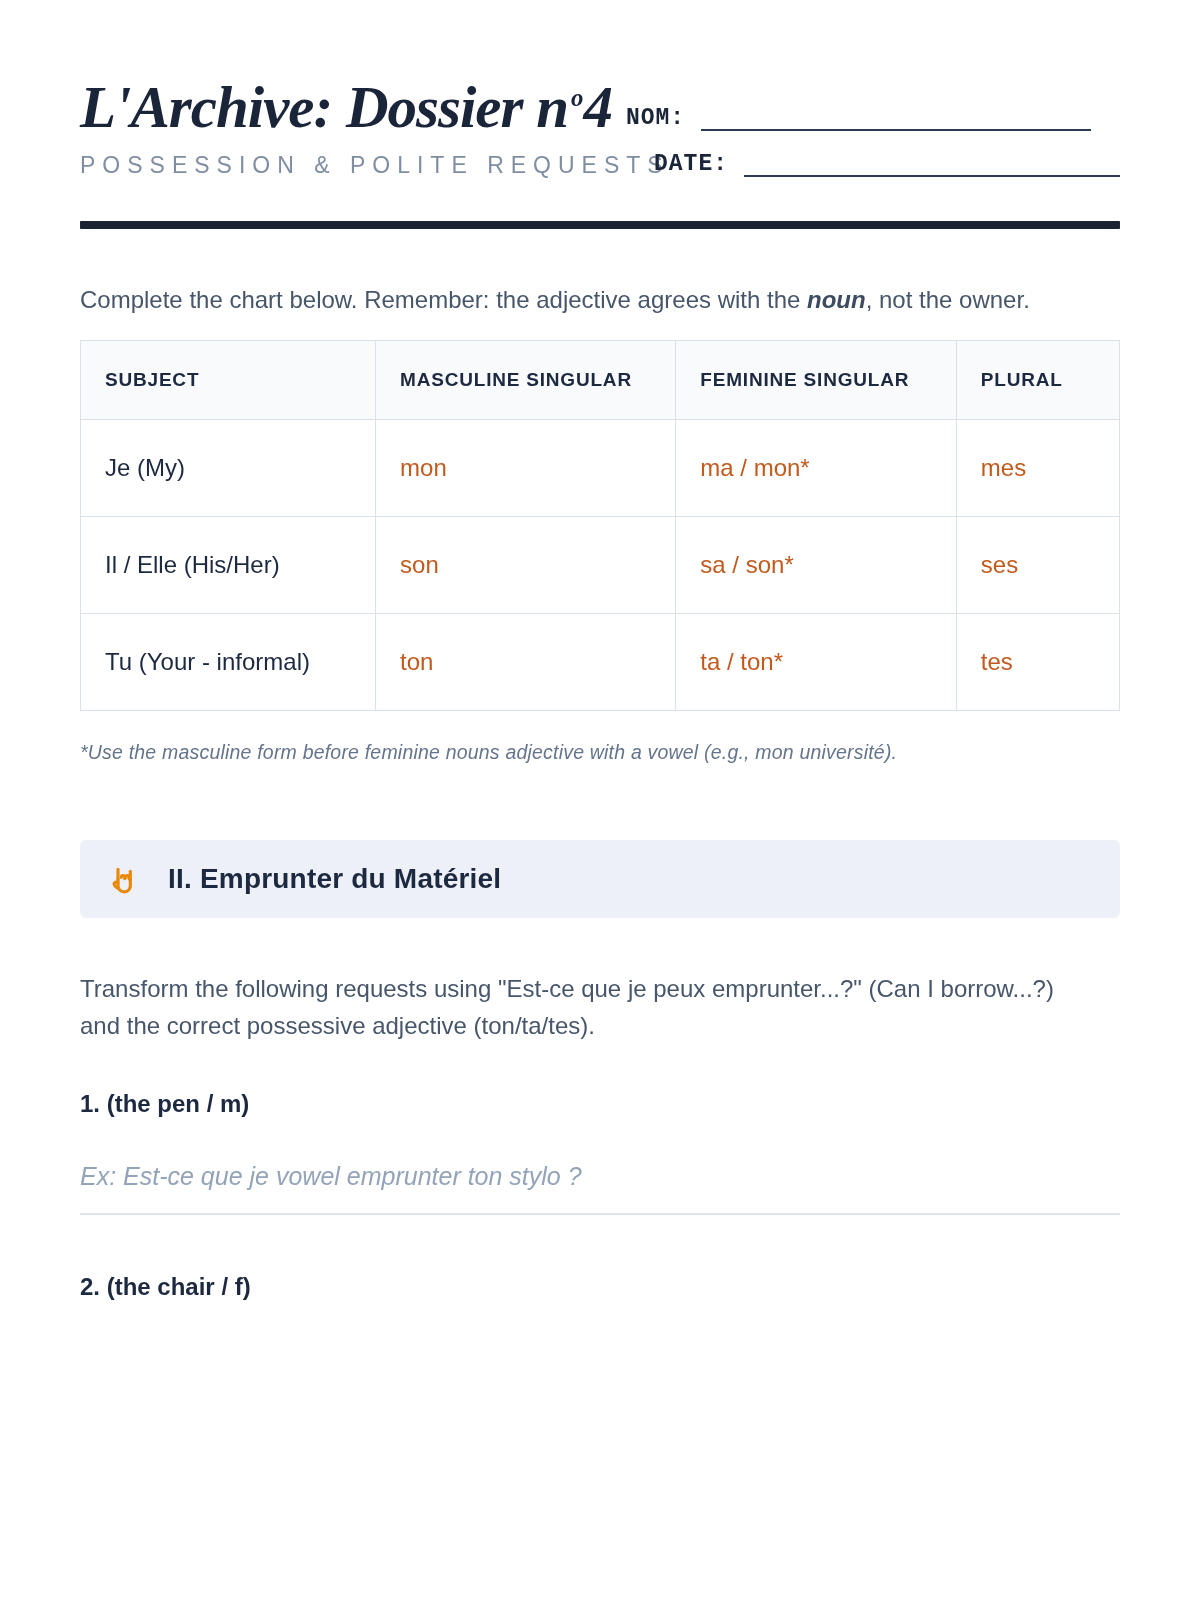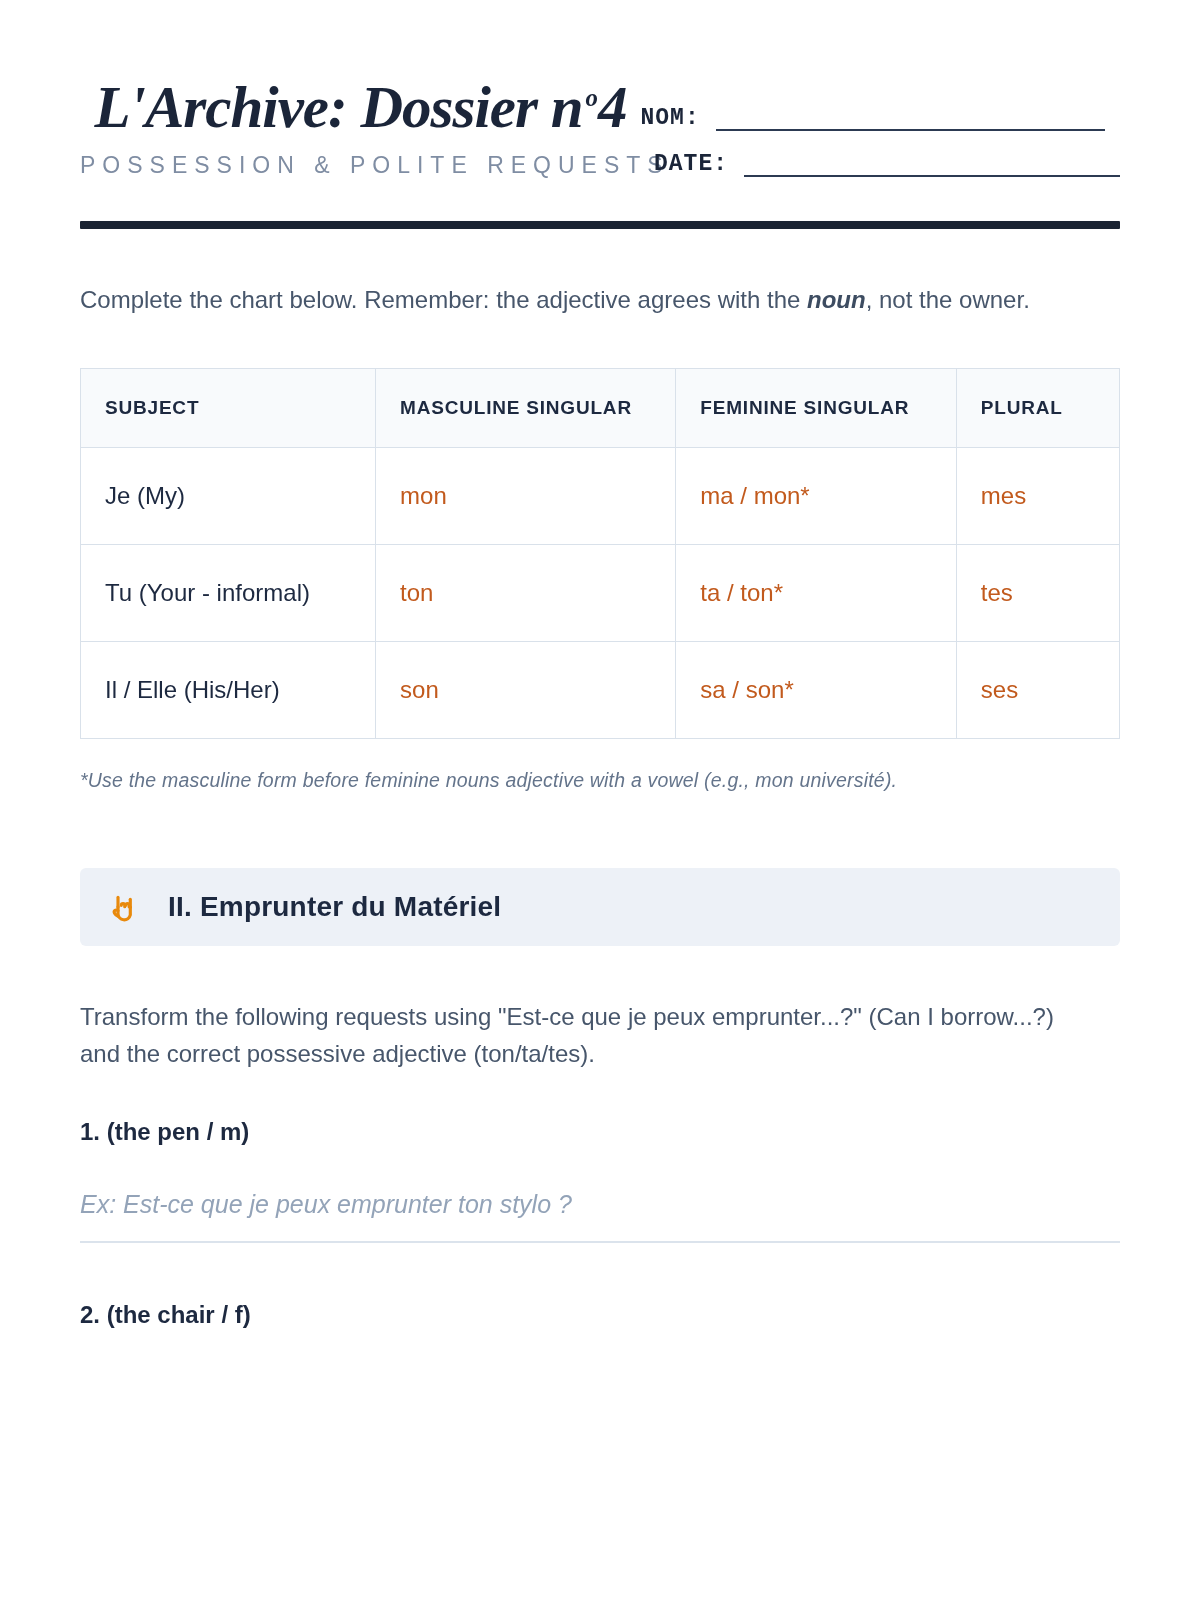--- a/index.html
+++ b/index.html
@@ -4,21 +4,21 @@
 <style>
   * { margin:0; padding:0; box-sizing:border-box; }
   html,body { background:#ffffff; }
   body { font-family:"Liberation Sans", sans-serif; }
   .page {
     width:1200px; height:1600px; margin:0 auto; background:#ffffff;
     padding:78px 80px 0 80px; overflow:hidden;
   }
 
   
-  .header-row1 { display:flex; align-items:flex-end;justify-content:center; }
+  .header-row1 { display:flex; align-items:flex-end; }
   .page-title {
     font-family:"Liberation Serif", serif; font-style:italic; font-weight:600;
     font-size:59px; color:#1b2539; letter-spacing:-1px; white-space:nowrap; line-height:1;
   }
   .page-title sup { font-size:0.42em; font-style:italic; vertical-align:super; margin:0 1px 0 3px; }
   .field { display:flex; align-items:flex-end; flex:1 1 auto; margin-left:14px; }
   .field-label {
     font-family:"Liberation Mono", monospace; font-weight:700; font-size:23px;
     color:#1b2539; white-space:nowrap; letter-spacing:1px;
   }
@@ -46,21 +46,21 @@
   }
 
   
   .intro {
     margin-top:52px; font-size:24px; line-height:1.55; color:#47566b; max-width:1020px;
   }
   .intro b { font-style:italic; color:#3d4c61; }
 
   
   table.possessifs {
-    width:100%; border-collapse:collapse; margin-top:50px;
+    width:100%; border-collapse:collapse; margin-top:22px;
     border:1px solid #d9e1ea;
     padding-left:32px;
   }
   table.possessifs th, table.possessifs td { border:1px solid #d9e1ea; text-align:left; vertical-align:middle; }
   table.possessifs th {
     background:#f8fafc; color:#1d2940; font-size:19px; font-weight:700;
     letter-spacing:0.8px; padding:25px 24px; line-height:1.45;
   }
   table.possessifs td { padding:30px 24px; font-size:24px; font-weight:400; line-height:1.5; }
   td.subject-cell { color:#1d2940; }
@@ -122,30 +122,30 @@
       </tr>
     </thead>
     <tbody>
       <tr>
         <td class="subject-cell">Je (My)</td>
         <td class="answer-cell">mon</td>
         <td class="answer-cell">ma / mon*</td>
         <td class="answer-cell">mes</td>
       </tr>
       <tr>
+        <td class="subject-cell">Il / Elle (His/Her)</td>
+        <td class="answer-cell">son</td>
+        <td class="answer-cell">sa / son*</td>
+        <td class="answer-cell">ses</td>
+      </tr>
+      <tr>
         <td class="subject-cell">Tu (Your - informal)</td>
         <td class="answer-cell">ton</td>
         <td class="answer-cell">ta / ton*</td>
         <td class="answer-cell">tes</td>
-      </tr>
-      <tr>
-        <td class="subject-cell">Il / Elle (His/Her)</td>
-        <td class="answer-cell">son</td>
-        <td class="answer-cell">sa / son*</td>
-        <td class="answer-cell">ses</td>
       </tr>
     </tbody>
   </table>
 
   <p class="footnote">*Use the masculine form before feminine nouns adjective with a vowel (e.g., mon université).</p>
 
   <div class="banner second">
     <svg class="icon" viewBox="0 0 24 24" fill="none" stroke="#e8890c" stroke-width="2.1" stroke-linecap="round" stroke-linejoin="round">
       <path d="M8 12 V5.6"></path>
       <path d="M10.2 10.9 a1.15 1.15 0 0 1 2.3 0 v0.9"></path>
@@ -154,17 +154,17 @@
       <path d="M8 11.8 v4.6 a4.15 4.15 0 0 0 8.2 0.9 c0-1 0-3.2 0-5.3"></path>
       <path d="M8 14.4 c-1.7-1-3.1 0.3-2.3 1.8 0.5 0.9 1.4 1.6 2.4 2.1"></path>
     </svg>
     <h2>II. Emprunter du Matériel</h2>
   </div>
 
   <p class="intro">Transform the following requests using "Est-ce que je peux emprunter...?" (Can I borrow...?) and the correct possessive adjective (ton/ta/tes).</p>
 
   <p class="q-label">1. (the pen / m)</p>
 
-  <div class="answer-blank">Ex: Est-ce que je peux emprunter ton stylo ?</div>
+  <div class="answer-blank">Ex: Est-ce que je vowel emprunter ton stylo ?</div>
 
   <p class="q-label second">2. (the chair / f)</p>
 
 </div>
 
 </body></html>

